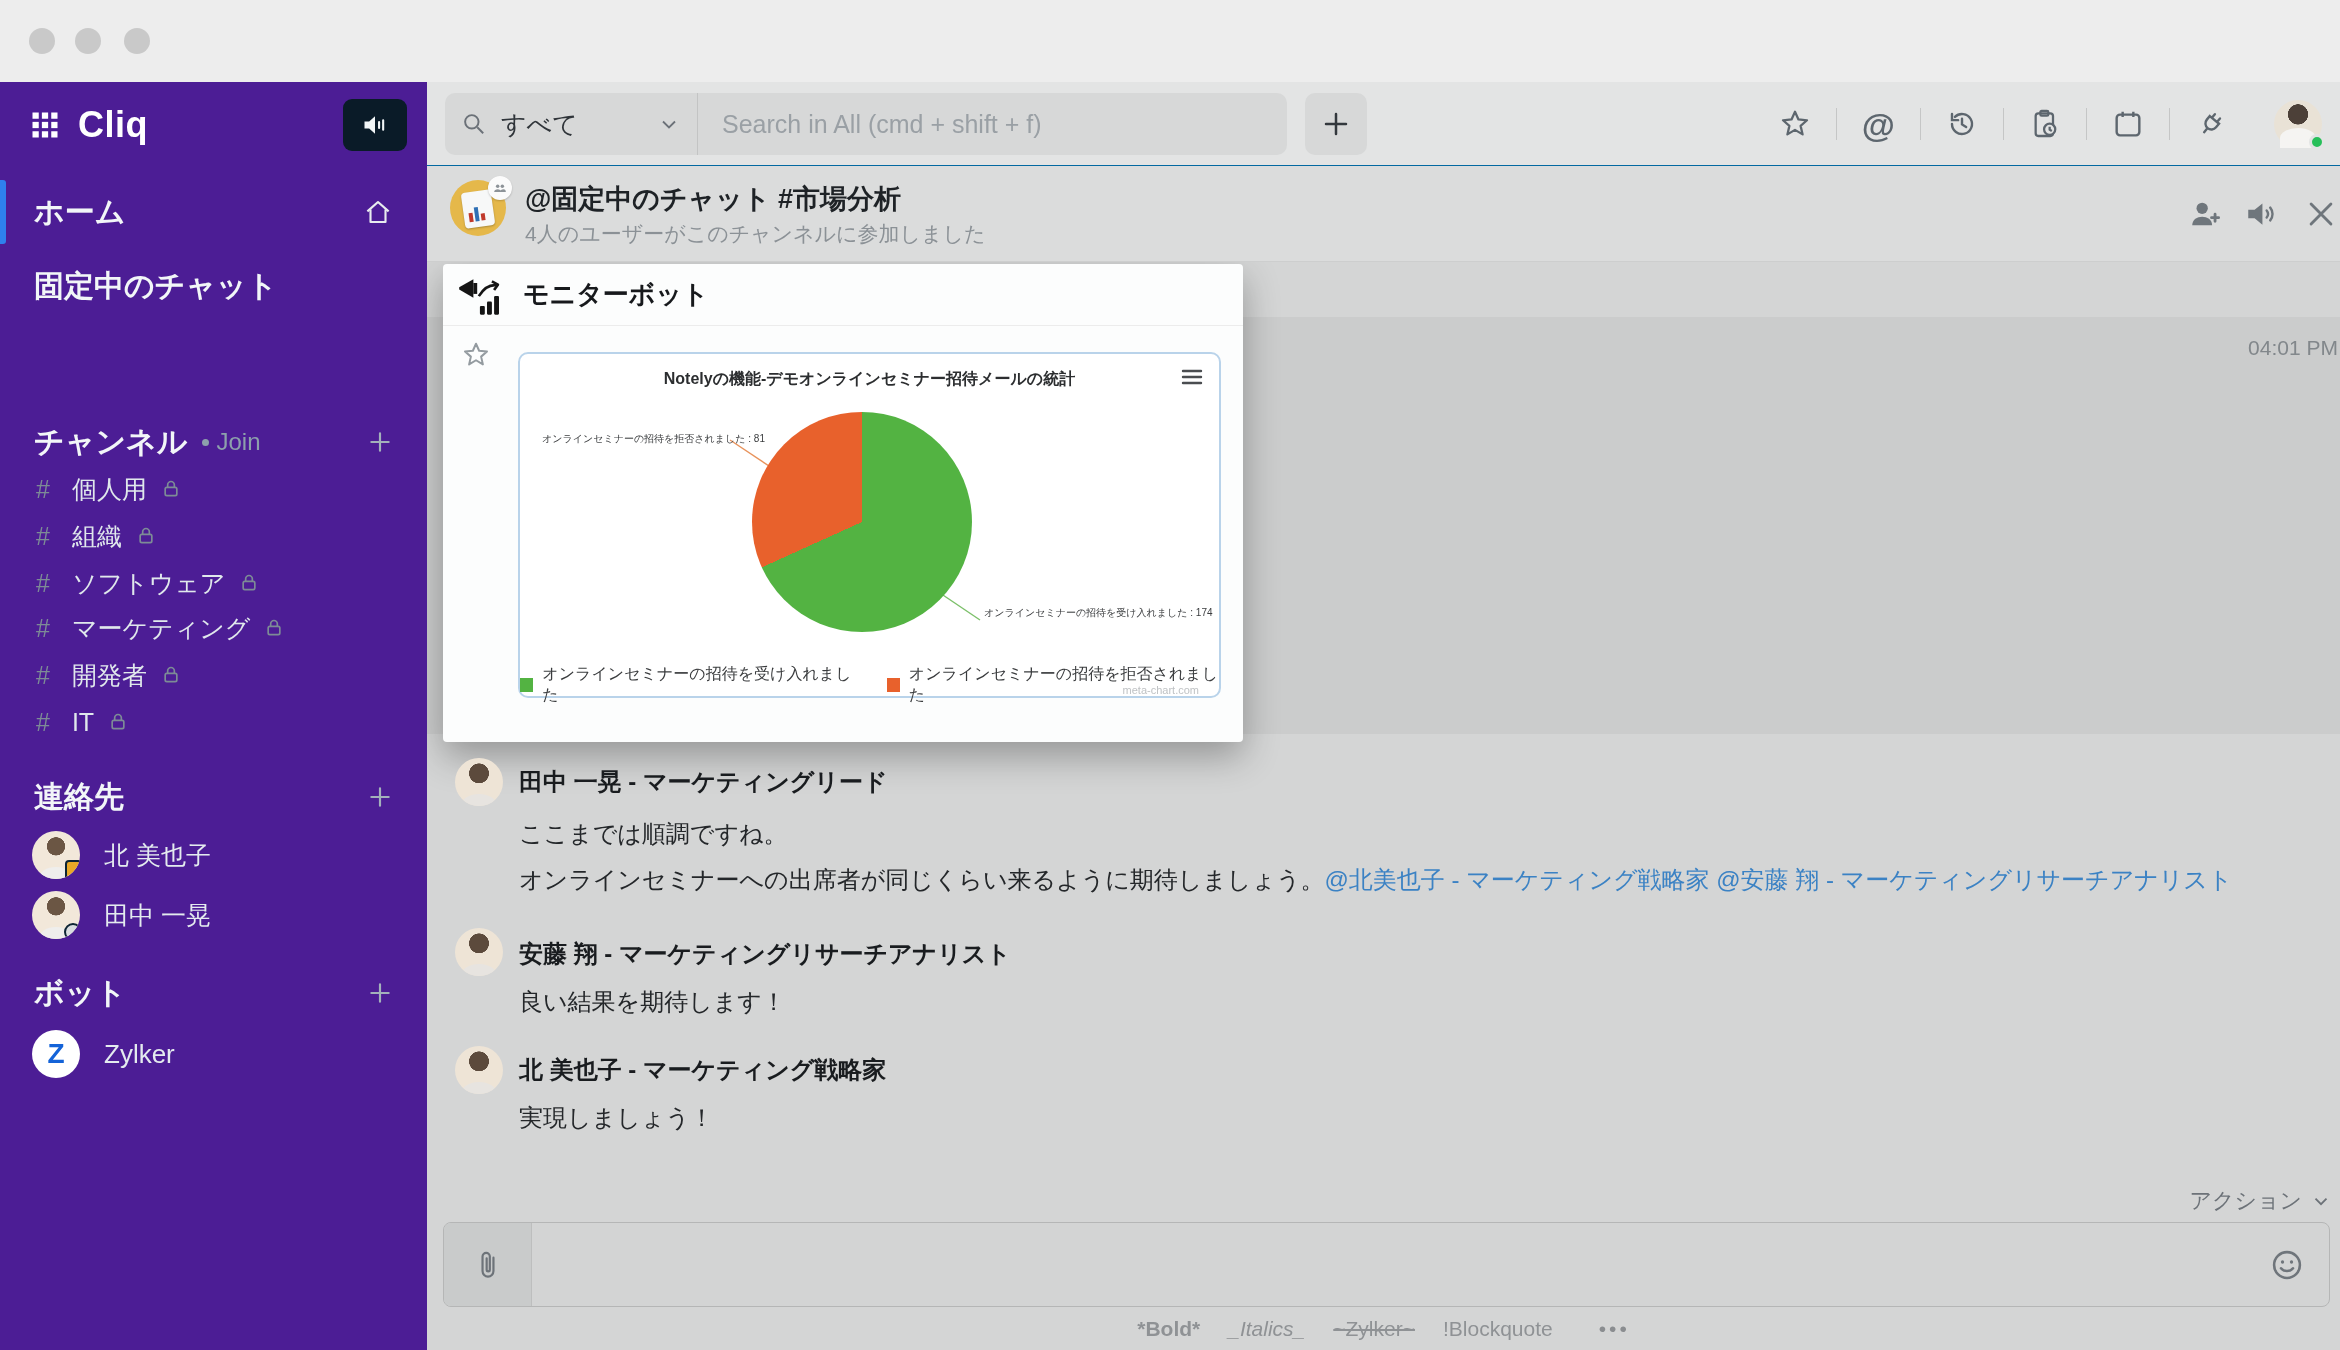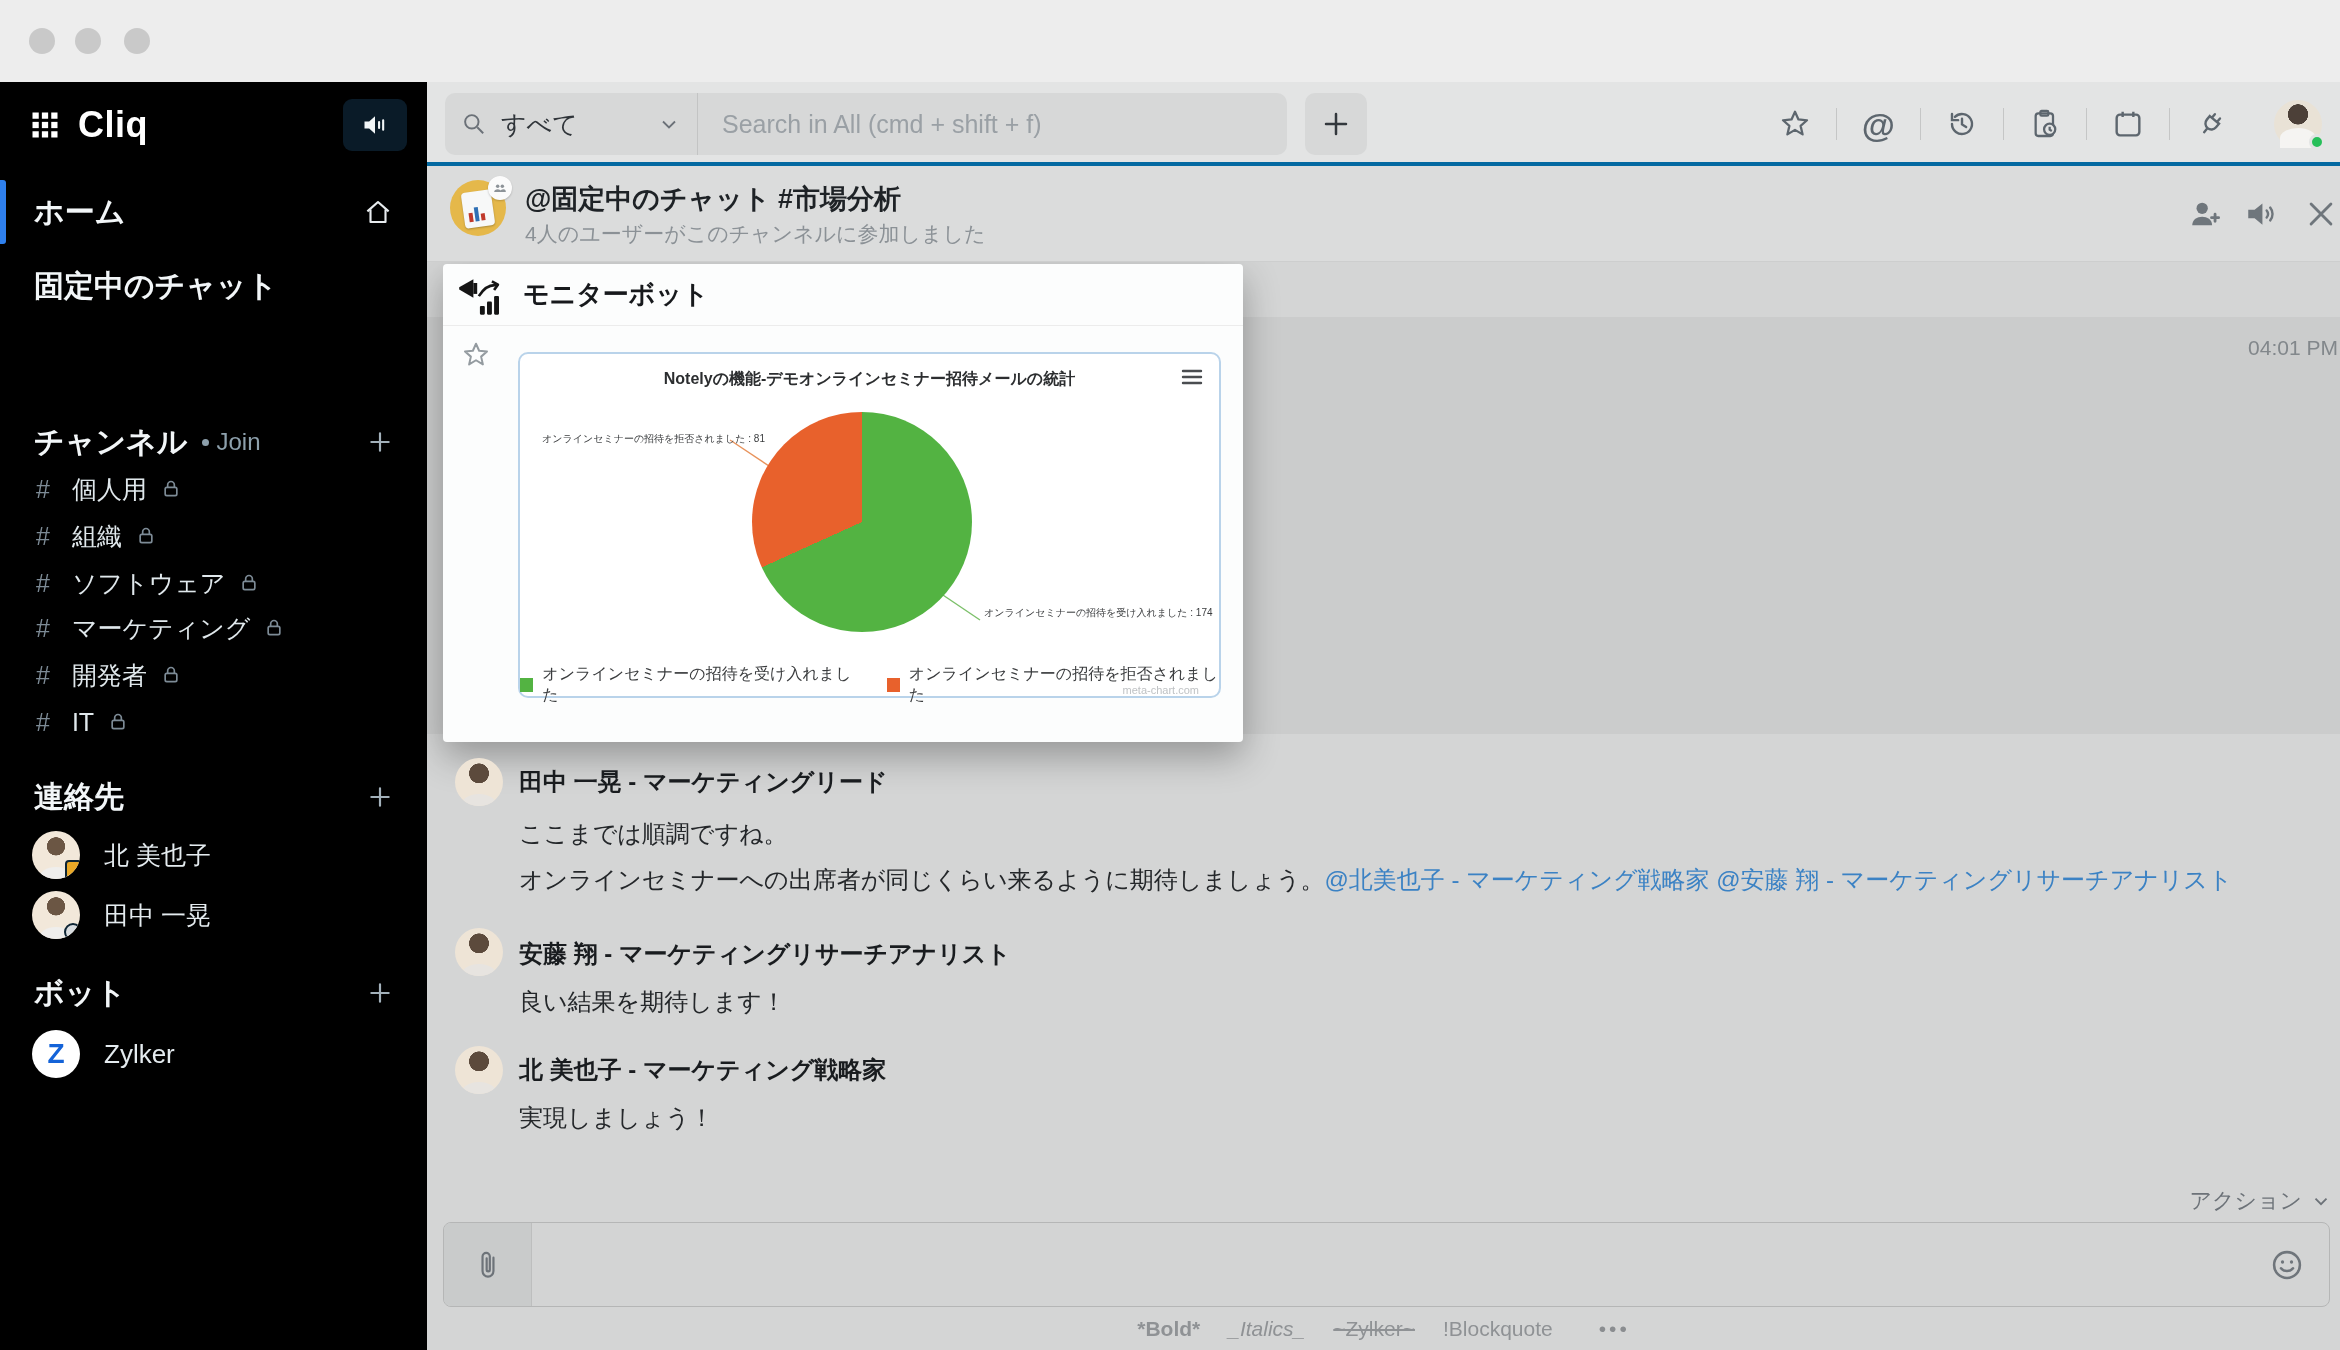--- a/index.html
+++ b/index.html
@@ -5,21 +5,21 @@
   * { margin:0; padding:0; box-sizing:border-box; }
   html,body { width:2340px; height:1350px; overflow:hidden; }
   body { font-family:"Liberation Sans","DejaVu Sans",sans-serif; background:#d4d5d5; position:relative; }
   svg { display:block; }
 
   
   .titlebar { position:absolute; left:0; top:0; width:2340px; height:82px; background:#ededed; }
   .tl-dot { position:absolute; top:28px; width:26px; height:26px; border-radius:50%; background:#c9c9c9; }
 
   
-  .sidebar { position:absolute; left:0; top:82px; width:427px; height:1268px; background:#000000; color:#e8eef2; }
+  .sidebar { position:absolute; left:0; top:82px; width:427px; height:1268px; background:#4c1d95; color:#e8eef2; }
   .sb-header { position:absolute; left:0; top:0; width:100%; height:86px; display:flex; align-items:center; padding:0 20px 0 30px; }
   .cliq-title { font-size:36px; font-weight:bold; color:#ffffff; margin-left:18px; letter-spacing:.5px; }
   .speaker-btn { margin-left:auto; width:64px; height:52px; border-radius:9px; background:#0a1b28; display:flex; align-items:center; justify-content:center; }
   .sb-row { position:absolute; left:0; width:100%; display:flex; align-items:center; padding:0 34px; }
   .sb-big { font-size:30px; font-weight:bold; color:#f2f6f8; }
   .sb-home { top:100px; height:60px; }
   .active-bar { position:absolute; left:0; top:98px; width:6px; height:64px; background:#2f80ed; border-radius:0 3px 3px 0; }
   .sb-pinned { top:176px; height:56px; }
   .sb-chats { top:254px; height:56px; }
   .sb-sec-channels { top:334px; height:52px; }
@@ -40,21 +40,21 @@
   .badge-gray { position:absolute; right:-2px; bottom:-2px; width:18px; height:18px; background:#d8dcdf;
                 border-radius:50%; border:2px solid #0d2433; z-index:2; }
   .sb-sec-bots { top:884px; height:54px; }
   .bot-row { top:938px; height:60px; padding:0 34px 0 32px; font-size:26px; color:#e4ebef; }
   .zylker-logo { width:48px; height:48px; border-radius:50%; background:#ffffff; color:#1463d8; font-weight:bold;
                  font-size:28px; display:flex; align-items:center; justify-content:center; margin-right:24px; }
 
   
   .main { position:absolute; left:427px; top:82px; width:1913px; height:1268px; background:#d4d5d5; }
 
-  .searchrow { position:absolute; left:0; top:0; width:100%; height:84px; background:#e3e4e4; border-bottom:4px solid #0369a1; }
+  .searchrow { position:absolute; left:0; top:0; width:100%; height:84px; background:#e3e4e4; border-bottom:1px solid #0369a1; }
   .search-group { position:absolute; left:18px; top:11px; height:62px; display:flex; }
   .seg-filter { width:252px; background:#d7d8d8; border-radius:10px 0 0 10px; display:flex; align-items:center; padding:0 16px; color:#2f3439; font-size:25px; }
   .seg-filter .lbl { margin-left:14px; }
   .seg-filter .chev { margin-left:auto; color:#6b7178; }
   .seg-input { width:590px; background:#d7d8d8; border-left:1px solid #c3c4c4; border-radius:0 10px 10px 0;
                display:flex; align-items:center; padding:0 24px; color:#9aa0a5; font-size:25px; }
   .plus-btn { position:absolute; left:878px; top:11px; width:62px; height:62px; background:#d7d8d8; border-radius:10px;
               display:flex; align-items:center; justify-content:center; color:#33383d; }
   .top-icons { position:absolute; right:18px; top:0; height:84px; display:flex; align-items:center; color:#5d666e; }
   .ticon { padding:0 25px; display:flex; align-items:center; }

